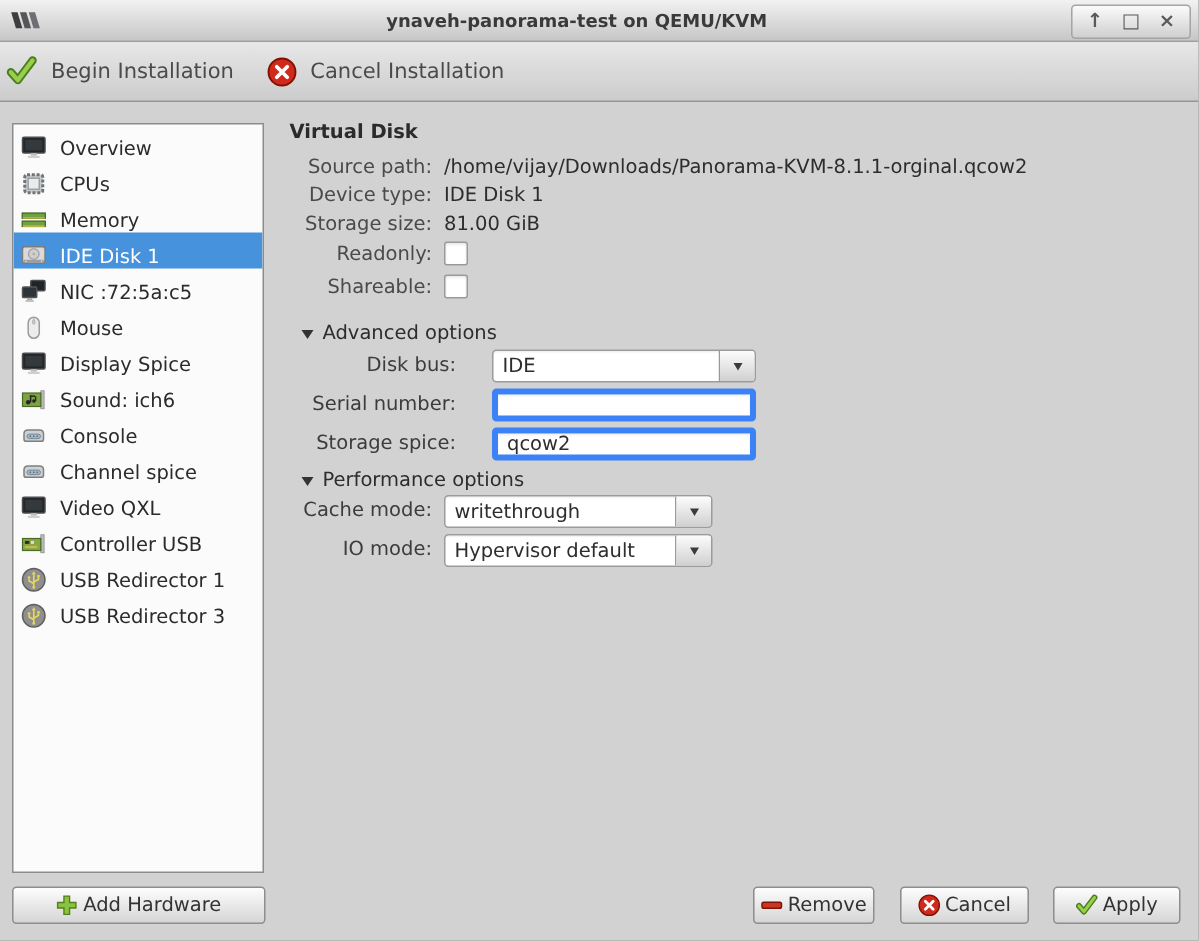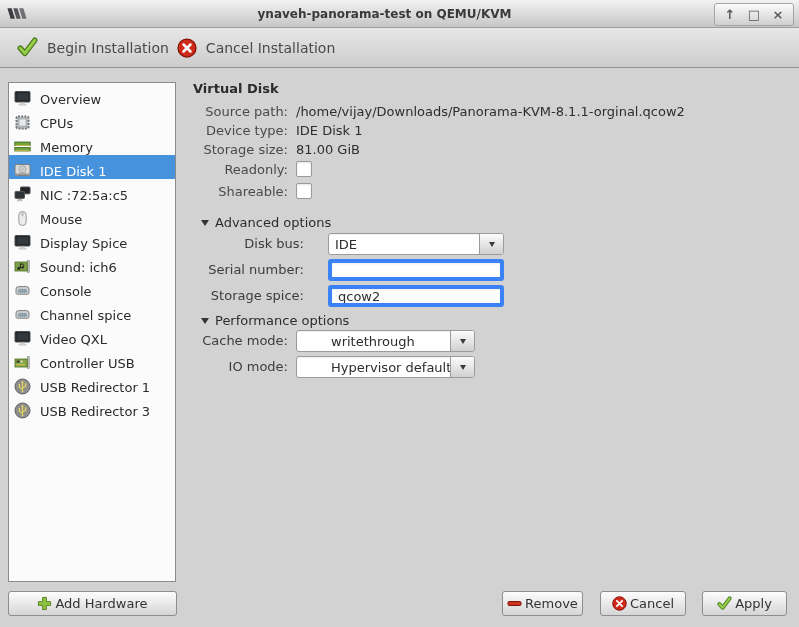--- a/index.html
+++ b/index.html
@@ -18,21 +18,21 @@
     display:flex;align-items:center;justify-content:center;
     font-weight:bold;font-size:12px;color:#3a3a3a;}
   .win-controls{position:absolute;right:5px;top:3px;height:21px;
     display:flex;align-items:center;gap:4px;padding:0 5px;
     background:linear-gradient(#fbfbfb,#cfcfcf);border:1px solid #a5a5a5;border-radius:3px;}
   .win-btn{width:20px;height:19px;display:flex;align-items:center;justify-content:center;
     font-weight:bold;color:#5a5a5a;font-size:13px;cursor:default;}
   
   .toolbar{position:absolute;top:28px;left:0;right:0;height:39px;
     background:linear-gradient(#e7e7e7,#cccccc);border-bottom:1px solid #969696;
-    display:flex;align-items:center;padding-left:13px;}
+    display:flex;align-items:center;gap:14px;}
   .tool-btn{display:flex;align-items:center;gap:9px;font-size:14px;color:#4a4a4a;height:32px;padding:0 4px;}
   
   .sidebar{position:absolute;left:8px;top:82px;width:168px;height:500px;
     background:#fbfbfb;border:1px solid #8c8c8c;box-sizing:border-box;overflow:hidden;}
   .side-item{height:24px;display:flex;align-items:flex-end;gap:9px;padding-left:5px;color:#2b2b2b;}
   .side-item.selected{background:#4692dc;color:#ffffff;}
   .icon16{width:17px;height:17px;flex:0 0 17px;}
   
   .main-title{position:absolute;left:193px;top:81px;font-weight:bold;color:#2b2b2b;}
   .info-row{position:absolute;left:188px;display:flex;align-items:flex-end;height:16px;}
@@ -44,21 +44,21 @@
   .tri-down{width:0;height:0;border-left:4px solid transparent;border-right:4px solid transparent;
     border-top:6px solid #333333;}
   .form-row{position:absolute;left:188px;display:flex;align-items:flex-start;}
   .lbl-adv{width:116px;text-align:right;margin-right:24px;color:#3c3c3c;line-height:22px;white-space:nowrap;}
   .lbl-perf{width:100px;text-align:right;margin-right:8px;color:#3c3c3c;line-height:22px;white-space:nowrap;}
   .entry{width:176px;height:22px;box-sizing:border-box;border:4px solid #3b82f6;border-radius:3px;
     background:#ffffff;padding:0 6px;font:13px "DejaVu Sans","Liberation Sans",sans-serif;color:#2d2d2d;
     box-shadow:inset 0 1px 2px rgba(0,0,0,0.08);outline:none;}
   .combo{width:176px;height:22px;box-sizing:border-box;border:1px solid #9b9b9b;border-radius:3px;
     background:#ffffff;display:flex;align-items:stretch;box-shadow:inset 0 1px 1px rgba(0,0,0,0.06);}
-  .combo.wide{width:179px;padding-left:28px;}
+  .combo.wide{width:179px;}
   .combo-value{flex:1;display:flex;align-items:center;padding:0 6px;color:#2d2d2d;white-space:nowrap;overflow:hidden;}
   .combo-btn{width:23px;background:linear-gradient(#fcfcfc,#d0d0d0);border-left:1px solid #9b9b9b;
     border-radius:0 2px 2px 0;display:flex;align-items:center;justify-content:center;}
   .combo-btn .tri-down{border-top-color:#3a3a3a;border-left-width:3.5px;border-right-width:3.5px;border-top-width:5px;}
   
   .btn{position:absolute;top:591px;height:25px;box-sizing:border-box;
     background:linear-gradient(#fdfdfd,#d5d5d5);border:1px solid #8e8e8e;border-radius:3px;
     display:flex;align-items:center;justify-content:center;gap:3px;
     font:13px "DejaVu Sans","Liberation Sans",sans-serif;color:#333333;padding:0;}
   .btn .bicon{width:15px;height:15px;flex:0 0 15px;}

